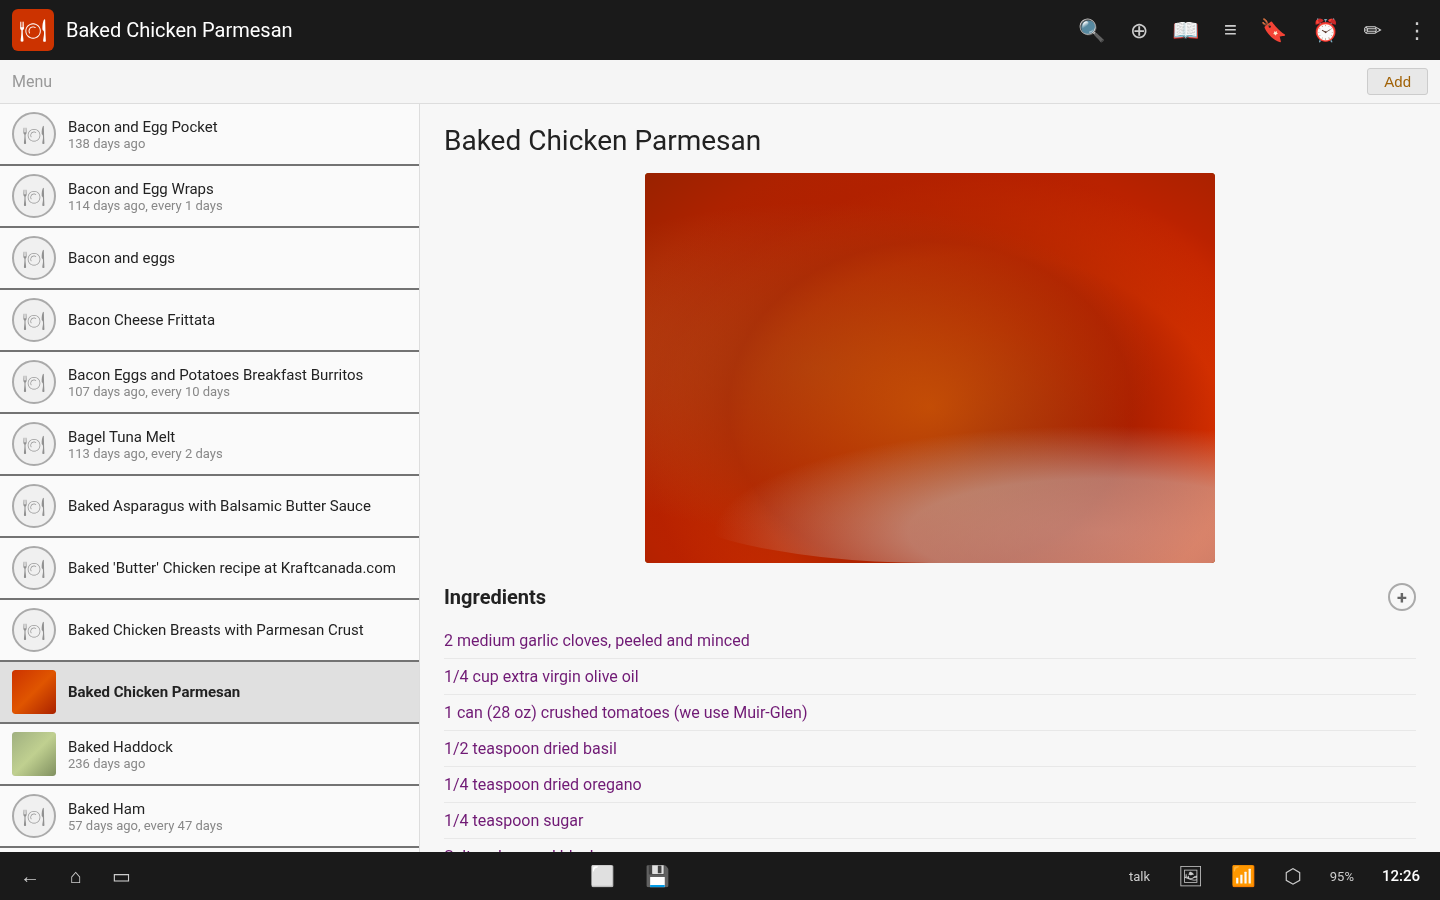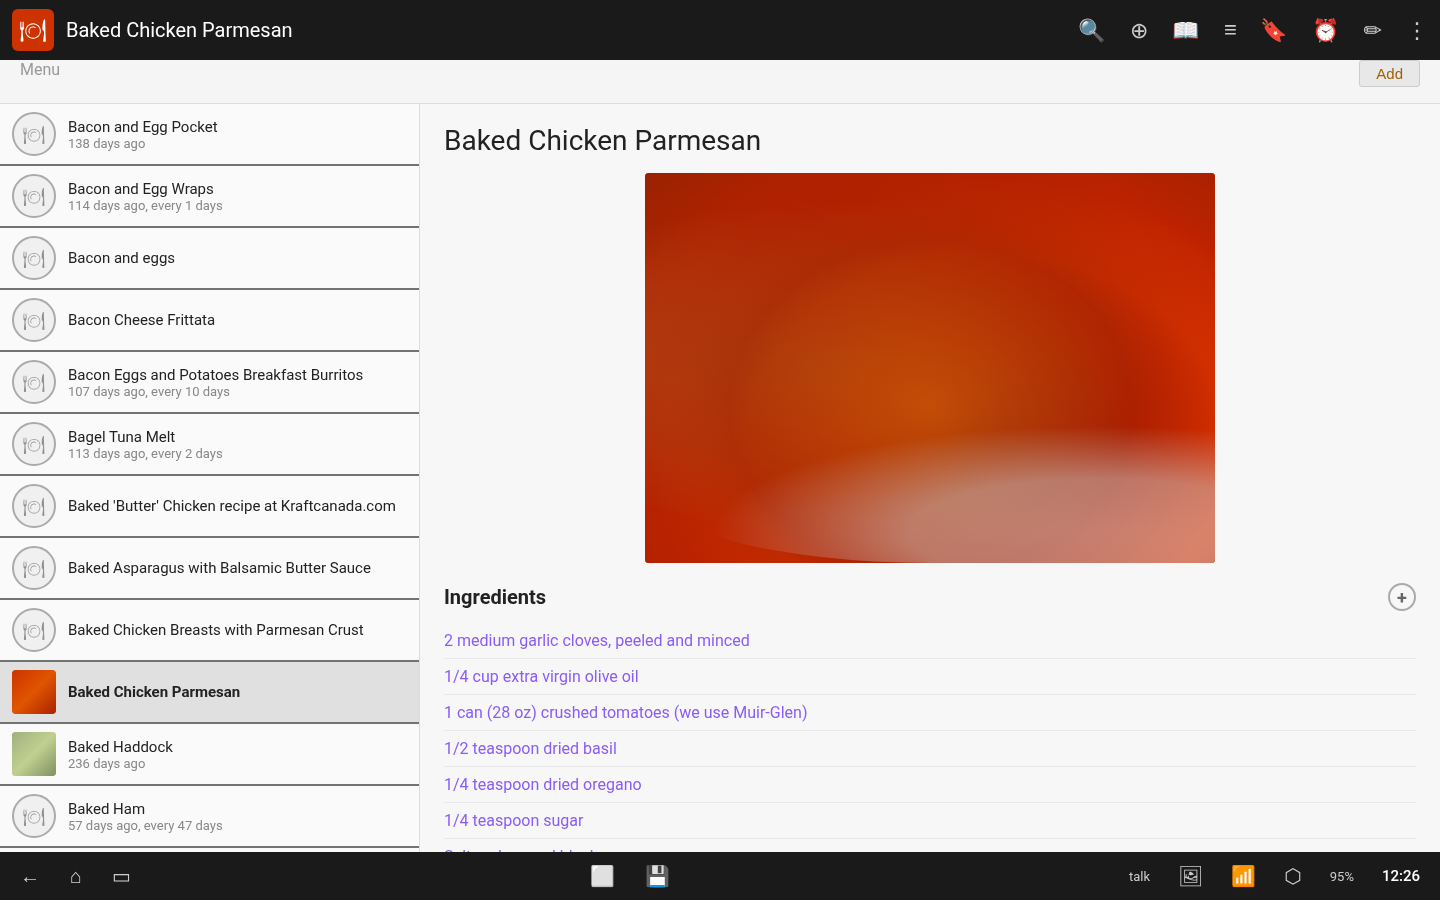--- a/index.html
+++ b/index.html
@@ -37,22 +37,22 @@
       cursor: pointer;
     }
 
     
     #menubar {
       width: 100%;
       height: 44px;
       background: #f5f5f5;
       border-bottom: 1px solid #ddd;
       display: flex;
-      align-items: flex-start;
-      padding: 0 20px;
+      align-items: center;
+      padding: 0 12px;
       justify-content: space-between;
     }
     #menubar .menu-label {
       color: #999;
       font-size: 16px;
     }
     #menubar .add-btn {
       background: #e8e8e8;
       border: 1px solid #ccc;
       border-radius: 3px;
@@ -186,21 +186,21 @@
       width: 28px; height: 28px;
       border-radius: 50%;
       border: 2px solid #aaa;
       display: flex; align-items: center; justify-content: center;
       cursor: pointer;
       color: #666;
       font-size: 18px;
     }
     #content .ingredient {
       font-size: 16px;
-      color: #8b5cf6;
+      color: #701a75;
       padding: 8px 0;
       border-bottom: 1px solid #e8e8e8;
     }
 
     
     #bottombar {
       width: 100%;
       height: 48px;
       background: #1a1a1a;
       display: flex;
@@ -308,27 +308,27 @@
       <div class="recipe-item">
         <div class="thumb placeholder"></div>
         <div class="info">
           <div class="name">Bagel Tuna Melt</div>
           <div class="sub">113 days ago, every 2 days</div>
         </div>
       </div>
       <div class="recipe-item">
         <div class="thumb placeholder"></div>
         <div class="info">
+          <div class="name">Baked Asparagus with Balsamic Butter Sauce</div>
+        </div>
+      </div>
+      <div class="recipe-item">
+        <div class="thumb placeholder"></div>
+        <div class="info">
           <div class="name">Baked 'Butter' Chicken recipe at Kraftcanada.com</div>
-        </div>
-      </div>
-      <div class="recipe-item">
-        <div class="thumb placeholder"></div>
-        <div class="info">
-          <div class="name">Baked Asparagus with Balsamic Butter Sauce</div>
         </div>
       </div>
       <div class="recipe-item">
         <div class="thumb placeholder"></div>
         <div class="info">
           <div class="name">Baked Chicken Breasts with Parmesan Crust</div>
         </div>
       </div>
       <div class="recipe-item active">
         <div class="thumb" style="border-radius: 3px;">

